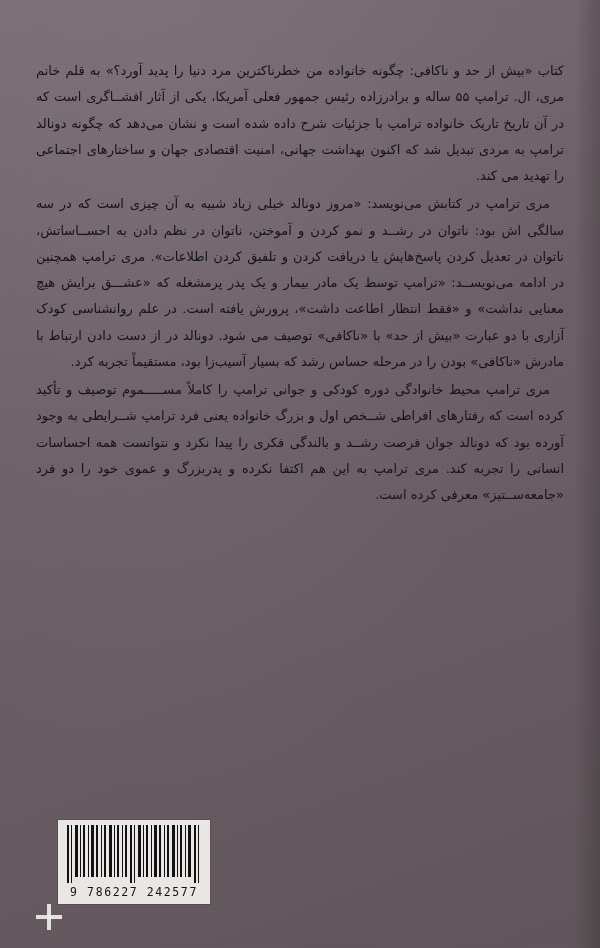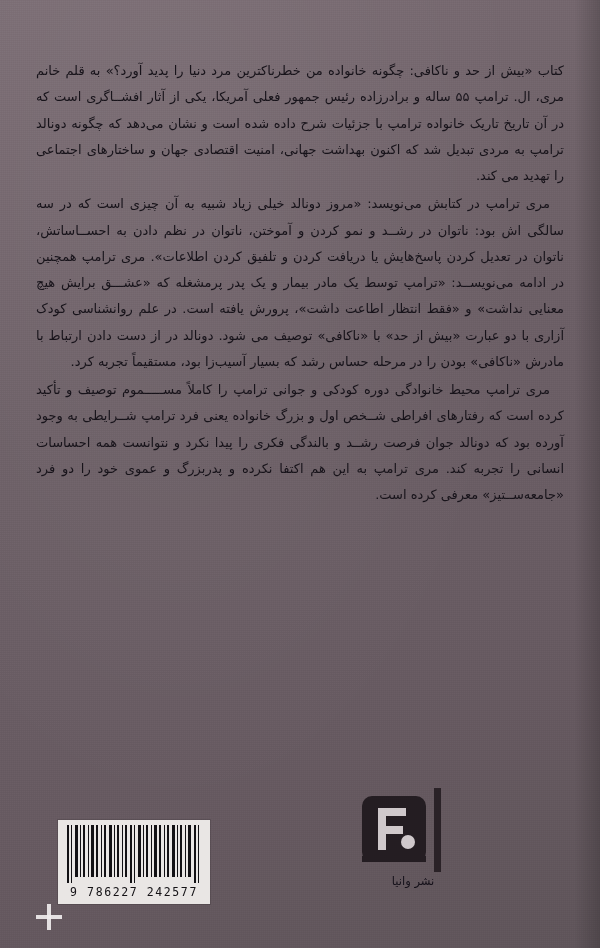--- a/index.html
+++ b/index.html
@@ -187,34 +187,20 @@
           <rect x="116" y="0" width="2" height="52"></rect>
           <rect x="121" y="0" width="1" height="52"></rect>
           <rect x="124" y="0" width="3" height="52"></rect>
           <rect x="130" y="0" width="2" height="58"></rect>
           <rect x="134" y="0" width="1" height="58"></rect>
         </g>
       </svg>
       <div class="barcode-number">9 786227 242577</div>
     </div>
 
-    <div class="publisher-mark">
-      <div class="logo-wrap">
-        <svg width="150" height="86" viewBox="0 0 150 86">
-
-          <rect x="96" y="2" width="7" height="84" fill="#2a2227"></rect>
-
-          <path d="M34 10 h44 a10 10 0 0 1 10 10 v46 a10 10 0 0 1 -10 10 h-44 a10 10 0 0 1 -10 -10 v-46 a10 10 0 0 1 10 -10 z" fill="#241d22"></path>
-          <path d="M40 22 h28 v8 h-20 v10 h17 v8 h-17 v16 h-8 z" fill="#cfc8cb"></path>
-          <circle cx="70" cy="56" r="7" fill="#cfc8cb"></circle>
-          <rect x="24" y="70" width="64" height="6" fill="#241d22"></rect>
-        </svg>
-      </div>
-      <div class="publisher-name">نشر وانیا</div>
-    </div>
 
     <div class="register-mark">
       <div class="h"></div>
       <div class="v"></div>
     </div>
 
   </div>
 </div>
 
 </body></html>

